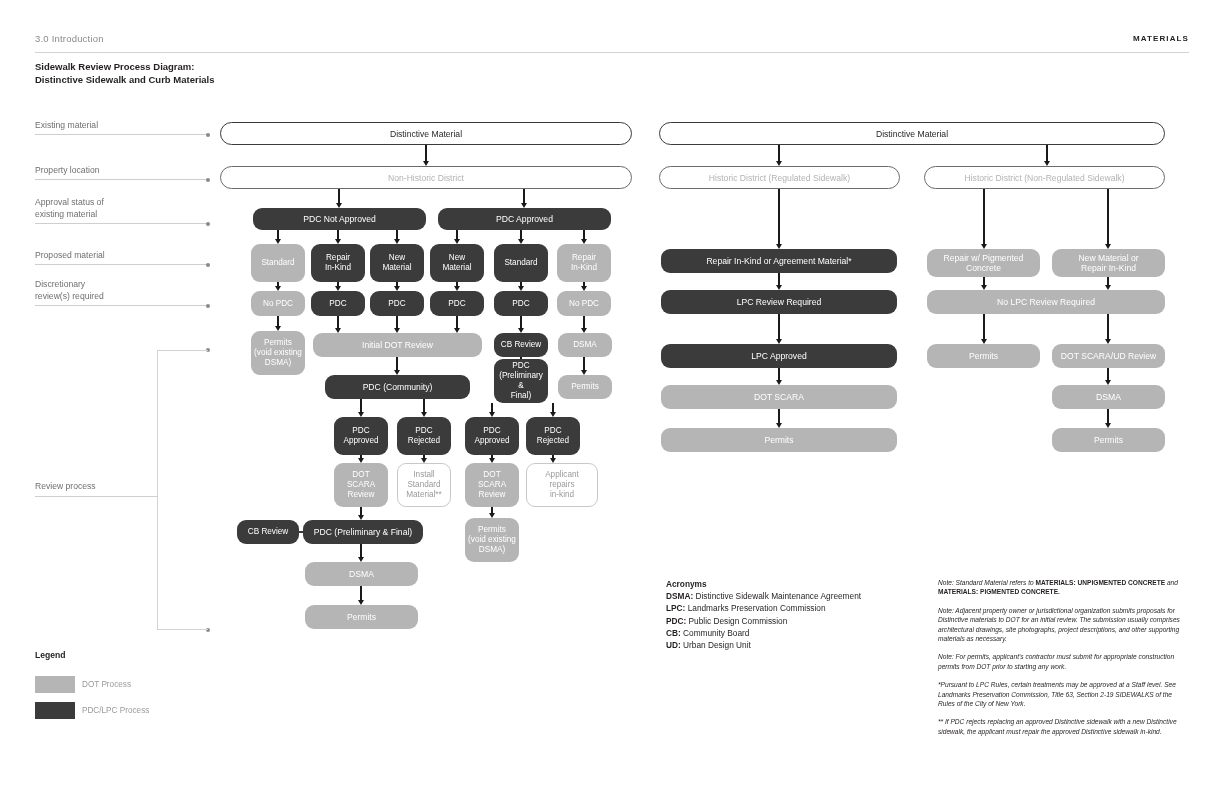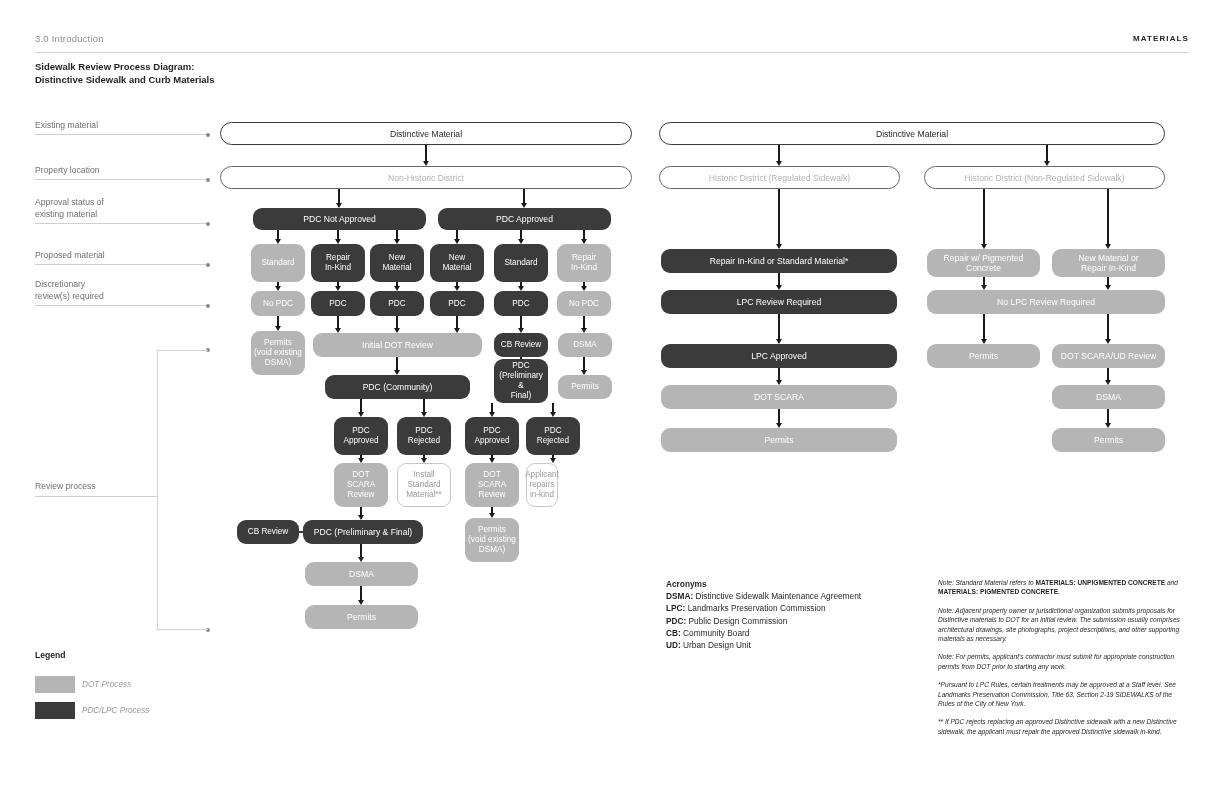--- a/index.html
+++ b/index.html
@@ -49,21 +49,21 @@
   
   .vline { position:absolute; width:1.4px; background:#1a1a1a; }
   .arrow { position:absolute; width:0; height:0;
            border-left:3.4px solid transparent; border-right:3.4px solid transparent;
            border-top:5px solid #1a1a1a; }
   .stub  { position:absolute; height:1.5px; background:#3b3b3b; }
 
   
   #legend-title { position:absolute; left:35px; top:650px; font-size:8.6px; font-weight:bold; color:#231f20; }
   .legend-sw { position:absolute; left:35px; width:40px; height:17px; }
-  .legend-lb { position:absolute; left:82px; font-size:8.2px; color:#9a9a9a;font-style:italic; }
+  .legend-lb { position:absolute; left:82px; font-size:8.2px; color:#9a9a9a; }
 
   
   #acronyms { position:absolute; left:666px; top:578px; width:240px; font-size:8.3px; line-height:12.2px; color:#231f20; }
   #acronyms .hd { font-weight:bold; }
   #acronyms b { font-weight:bold; }
 
   
   #notes { position:absolute; left:938px; top:578px; width:252px; font-size:6.6px; line-height:9.4px; color:#231f20; font-style:italic; }
   #notes p { margin:0 0 9px 0; }
   #notes .strong { font-style:normal; font-weight:bold; }
@@ -265,21 +265,21 @@
     <div class="node outline" style="left: 397px; top: 463px; width: 54px; height: 44px;">
       <div>Install<br>Standard<br>Material**</div>
     </div>
     <div class="vline" style="left: 423.3px; top: 455px; height: 4px;"></div>
     <div class="arrow" style="left: 420.6px; top: 458px;"></div>
     <div class="node light" style="left: 465px; top: 463px; width: 54px; height: 44px;">
       <div>DOT<br>SCARA<br>Review</div>
     </div>
     <div class="vline" style="left: 491.3px; top: 455px; height: 4px;"></div>
     <div class="arrow" style="left: 488.6px; top: 458px;"></div>
-    <div class="node outline" style="left: 526px; top: 463px; width: 32px; height: 44px;">
+    <div class="node outline" style="left: 526px; top: 463px; width: 72px; height: 44px;">
       <div>Applicant<br>repairs<br>in-kind</div>
     </div>
     <div class="vline" style="left: 552.3px; top: 455px; height: 4px;"></div>
     <div class="arrow" style="left: 549.6px; top: 458px;"></div>
     <div class="node light" style="left: 465px; top: 518px; width: 54px; height: 44px;">
       <div>Permits<br>(void existing<br>DSMA)</div>
     </div>
     <div class="vline" style="left: 491.3px; top: 507px; height: 7px;"></div>
     <div class="arrow" style="left: 488.6px; top: 513px;"></div>
     <div class="node dark" style="left: 237px; top: 520px; width: 62px; height: 24px;">
@@ -310,21 +310,21 @@
     <div class="arrow" style="left: 1043.6px; top: 161px;"></div>
     <div class="node pill soft lg" style="left: 659px; top: 166px; width: 241px; height: 23px;">
       <div>Historic District (Regulated Sidewalk)</div>
     </div>
     <div class="node pill soft lg" style="left: 924px; top: 166px; width: 241px; height: 23px;">
       <div>Historic District (Non-Regulated Sidewalk)</div>
     </div>
     <div class="vline" style="left: 778.3px; top: 189px; height: 56px;"></div>
     <div class="arrow" style="left: 775.6px; top: 244px;"></div>
     <div class="node dark lg" style="left: 661px; top: 249px; width: 236px; height: 24px;">
-      <div>Repair In-Kind or Standard Material*</div>
+      <div>Repair In-Kind or Agreement Material*</div>
     </div>
     <div class="vline" style="left: 778.3px; top: 273px; height: 13px;"></div>
     <div class="arrow" style="left: 775.6px; top: 285px;"></div>
     <div class="node dark lg" style="left: 661px; top: 290px; width: 236px; height: 24px;">
       <div>LPC Review Required</div>
     </div>
     <div class="vline" style="left: 778.3px; top: 314px; height: 26px;"></div>
     <div class="arrow" style="left: 775.6px; top: 339px;"></div>
     <div class="node dark lg" style="left: 661px; top: 344px; width: 236px; height: 24px;">
       <div>LPC Approved</div>

